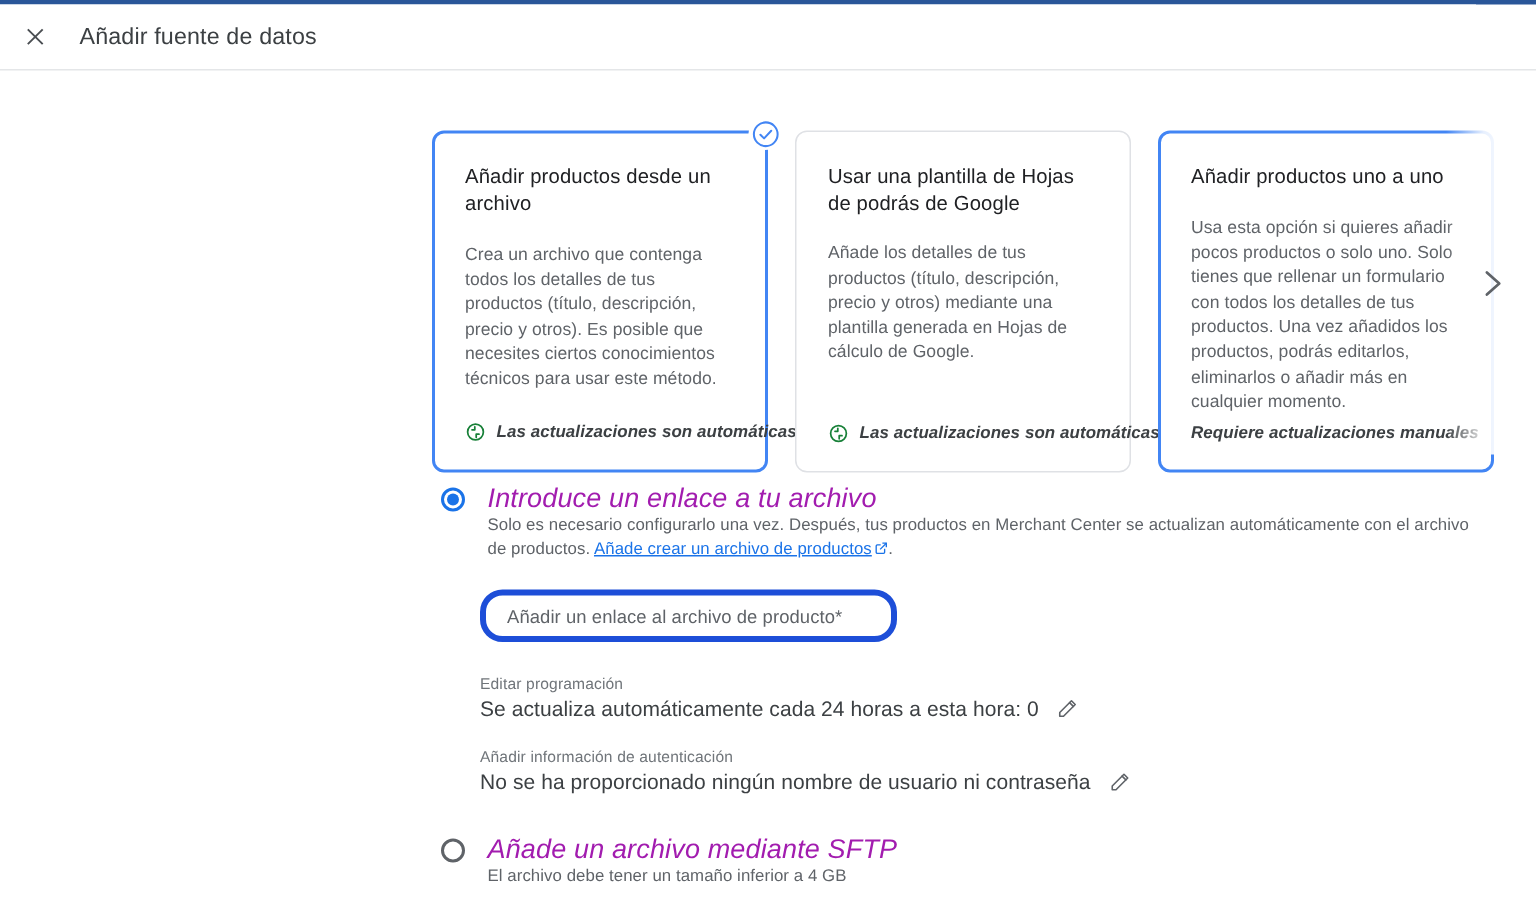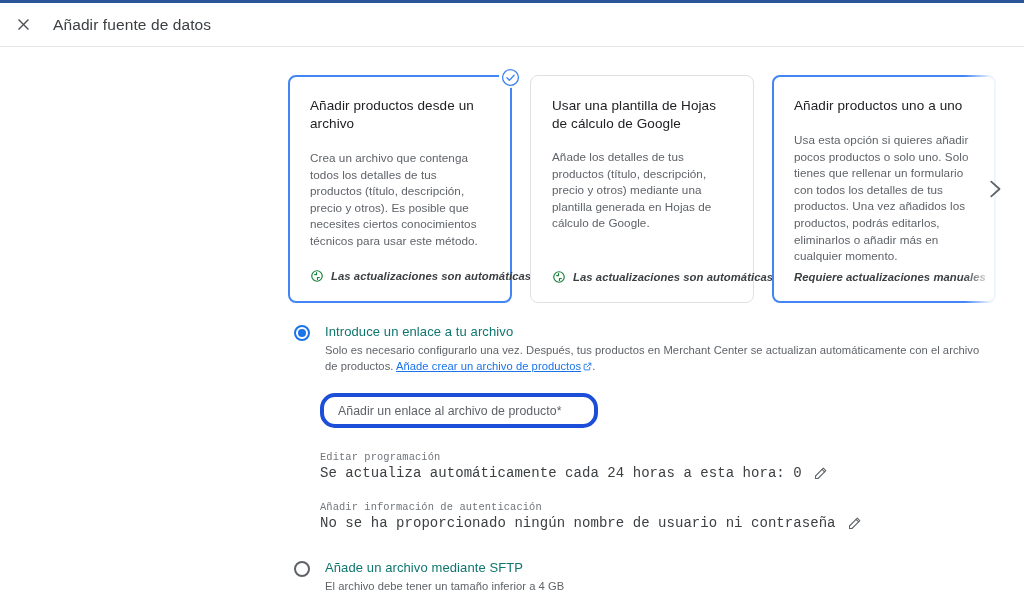--- a/index.html
+++ b/index.html
@@ -38,21 +38,21 @@
   .header-title {
     font-size:15.5px; color:#3c4043; letter-spacing:.1px; white-space:nowrap;
   }
 
   
   .cards {
     position:absolute; top:75px; left:288px;
     width:736px; height:228px;
   }
   .card {
-    position:absolute; top:0; height:228px;
+    position:absolute; top:12px; height:228px;
     background:#fff; border-radius:8px;
     padding:20px 20px 0 20px;
     display:flex; flex-direction:column;
   }
   .card-1 { left:0;   width:224px; border:2px solid #4285f4; }
   .card-2 { left:242px; width:224px; border:1px solid #dfe1e5; padding:21px 21px 0 21px; }
   .card-3 { left:484px; width:224px; border:2px solid #4285f4;justify-content:flex-end; }
 
   .card-title {
     font-size:13.5px; line-height:18px; color:#202124;
@@ -104,21 +104,21 @@
     width:16px; height:16px; border-radius:50%;
     border:2px solid #5f6368; background:#fff; cursor:pointer;
   }
   .radio.checked { border-color:#1a73e8; }
   .radio.checked::after {
     content:""; position:absolute; left:50%; top:50%;
     width:8px; height:8px; border-radius:50%; background:#1a73e8;
     transform:translate(-50%,-50%);
   }
   .option-label {
-    font-size:13px; color:#0f766e; letter-spacing:.1px; line-height:16px;
+    font-size:18px; color:#a21caf; letter-spacing:.1px; line-height:16px;font-style:italic;
   }
   .option-help {
     font-size:11.2px; color:#5f6368; letter-spacing:.05px;
     line-height:15.5px; margin-top:3px;
   }
   .option-help .link { color:#1a73e8; text-decoration:underline; cursor:pointer; }
   .ext-icon { width:9px; height:9px; vertical-align:-1px; margin-left:2px; }
 
   
   .url-field {
@@ -127,21 +127,21 @@
     display:flex; align-items:center; padding:0 12px;
     background:#fff;
   }
   .url-field input {
     border:none; outline:none; width:100%; background:transparent;
     font-family:inherit; font-size:12.3px; color:#3c4043; letter-spacing:.05px;
   }
   .url-field input::placeholder { color:#5f6368; opacity:1; }
 
   
-  .meta-block { margin:23px 0 0 26px;font-family:Liberation Mono, monospace; }
+  .meta-block { margin:23px 0 0 26px; }
   .meta-block.second { margin-top:20px; }
   .meta-caption {
     font-size:10.4px; color:#70757a; letter-spacing:.1px; margin-bottom:2px;
   }
   .meta-line { display:flex; align-items:center; gap:11px; }
   .meta-value { font-size:14px; color:#3c4043; letter-spacing:.05px; }
   .edit-btn {
     width:16px; height:16px; display:flex; align-items:center; justify-content:center;
     cursor:pointer; color:#5f6368; flex:0 0 auto;
   }
@@ -183,21 +183,21 @@
       </div>
       <div class="check-badge">
         <svg width="19" height="19" viewBox="0 0 24 24" fill="none" stroke="#4285f4" stroke-width="1.7">
           <circle cx="12" cy="12" r="10"></circle>
           <path d="M7.5 12.4l3.1 3.1 6-6.4" stroke-linecap="round" stroke-linejoin="round"></path>
         </svg>
       </div>
     </div>
 
     <div class="card card-2">
-      <div class="card-title">Usar una plantilla de Hojas de cálculo de Google</div>
+      <div class="card-title">Usar una plantilla de Hojas de podrás de Google</div>
       <div class="card-desc">Añade los detalles de tus productos (título, descripción, precio y otros) mediante una plantilla generada en Hojas de cálculo de Google.</div>
       <div class="card-footer">
         <svg class="autorenew-icon" viewBox="0 0 24 24" fill="none" stroke="#188038" stroke-width="2" stroke-linecap="round">
           <circle cx="12" cy="12" r="9"></circle>
           <path d="M8 9.5h3.2V6" stroke-linejoin="round"></path>
           <path d="M16 14.5h-3.2V18" stroke-linejoin="round"></path>
         </svg>
         <span class="f-label">Las actualizaciones son automáticas</span>
       </div>
     </div>

